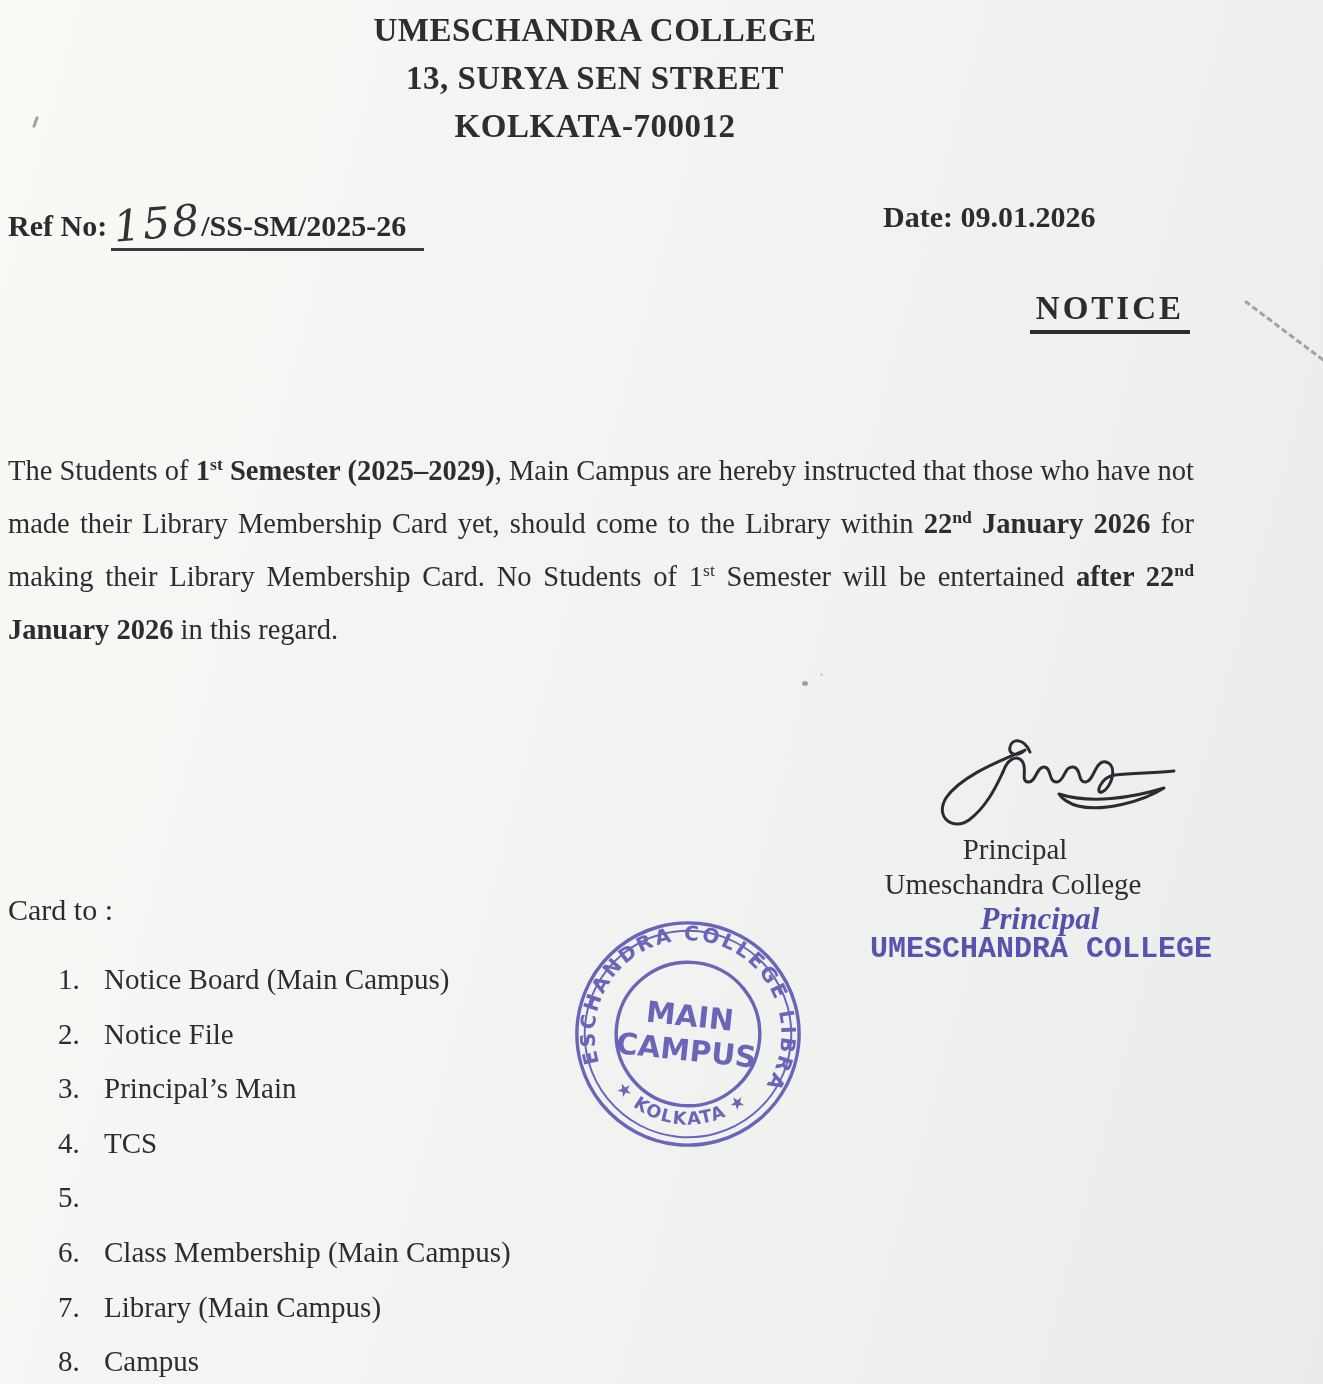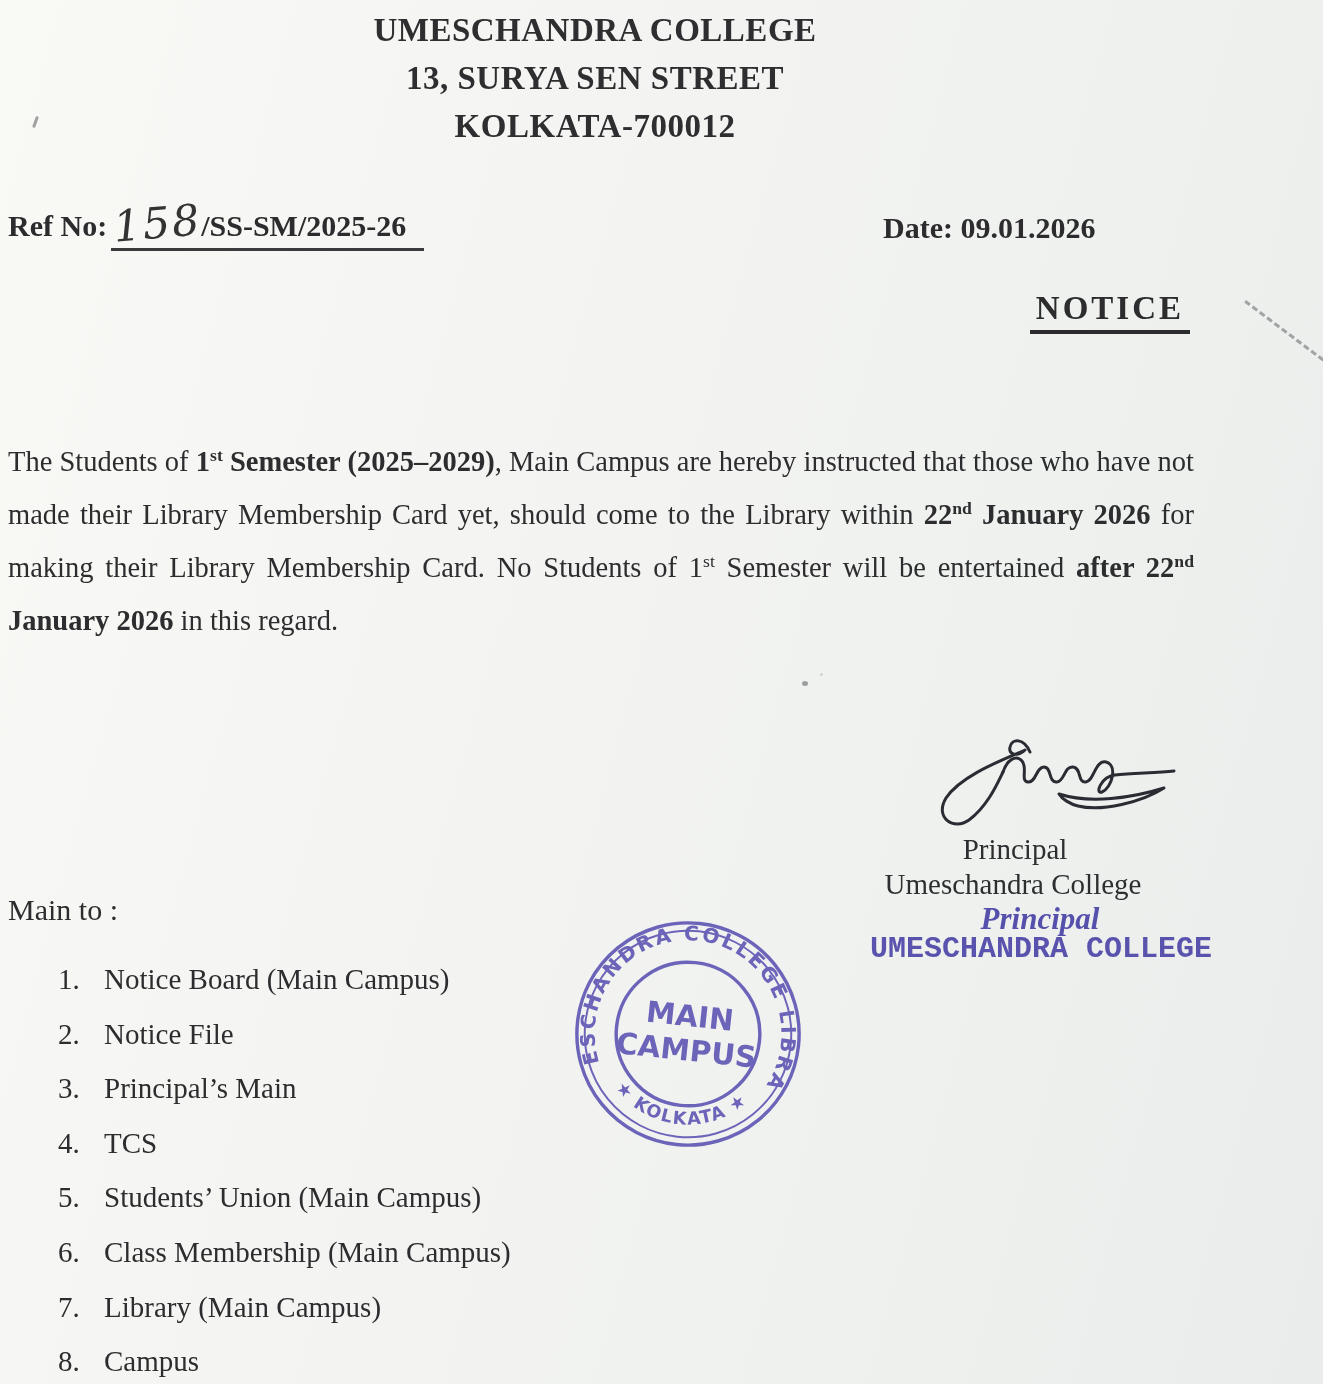--- a/index.html
+++ b/index.html
@@ -9,27 +9,27 @@
     font-family:"Liberation Serif",serif;color:#262626;
   }
   
   .letterhead{position:absolute;left:0;top:6px;width:1190px;text-align:center;}
   .lh-line{font-weight:bold;font-size:33px;line-height:48px;letter-spacing:.5px;color:#2e2e30;}
   
   .refrow{position:absolute;left:8px;top:196px;width:1190px;height:50px;font-size:30px;font-weight:bold;color:#2c2c2e;}
   .ref-underline{display:inline-block;border-bottom:3px solid #3a3a3c;padding:0 18px 2px 2px;margin-left:4px;}
   .hand{display:inline-block;font-family:"DejaVu Serif",serif;font-style:italic;font-weight:500;font-size:43px;
         transform:rotate(-5deg) translateY(2px);letter-spacing:2px;color:#333;}
-  .date{position:absolute;left:875px;top:15px;}
+  .date{position:absolute;left:875px;top:4px;}
   
   .title-wrap{position:absolute;left:0;top:290px;width:1190px;text-align:right;}
   .title{display:inline-block;font-size:33px;font-weight:bold;letter-spacing:3px;color:#2c2c2e;
          border-bottom:4px solid #2c2c2e;padding:0 6px 3px 6px;}
   
-  .body-par{position:absolute;left:8px;top:406px;width:1186px;font-size:28.5px;line-height:53px;
+  .body-par{position:absolute;left:8px;top:415px;width:1186px;font-size:28.5px;line-height:53px;
             text-align:justify;color:#2d2d2f;}
   .body-par .b{font-weight:bold;}
   .body-par sup{font-size:.62em;line-height:0;}
   
   .sig-svg{position:absolute;left:912px;top:730px;}
   .sig-line1{position:absolute;left:915px;top:833px;width:200px;text-align:center;font-size:29px;color:#2e2e30;}
   .sig-line2{position:absolute;left:868px;top:868px;width:290px;text-align:center;font-size:29px;color:#2e2e30;}
   
   .pstamp1{position:absolute;left:940px;top:901px;width:200px;text-align:center;
            font-family:"Liberation Serif",serif;font-style:italic;font-weight:bold;font-size:31px;
@@ -84,41 +84,40 @@
       <path d="M147 64 C178 74 220 68 252 58 C230 72 190 82 166 76 C158 74 150 69 147 64"></path>
     </g>
   </svg>
 
   <div class="sig-line1">Principal</div>
   <div class="sig-line2">Umeschandra College</div>
 
   <div class="pstamp1">Principal</div>
   <div class="pstamp2">UMESCHANDRA COLLEGE</div>
 
-  <div class="copy-label">Main to :</div>
+  <div class="copy-label">Card to :</div>
   <div class="copy-list" id="copy-list">
       <div class="copy-item">
         <span class="num">1.</span>
         <span>Notice Board (Main Campus)</span>
       </div>
       <div class="copy-item">
         <span class="num">2.</span>
         <span>Notice File</span>
       </div>
       <div class="copy-item">
         <span class="num">3.</span>
         <span>Principal’s Main</span>
       </div>
       <div class="copy-item">
         <span class="num">4.</span>
         <span>TCS</span>
       </div>
       <div class="copy-item">
         <span class="num">5.</span>
-        <span>Students’ Union (Main Campus)</span>
       </div>
       <div class="copy-item">
         <span class="num">6.</span>
         <span>Class Membership (Main Campus)</span>
       </div>
       <div class="copy-item">
         <span class="num">7.</span>
         <span>Library (Main Campus)</span>
       </div>
       <div class="copy-item">

